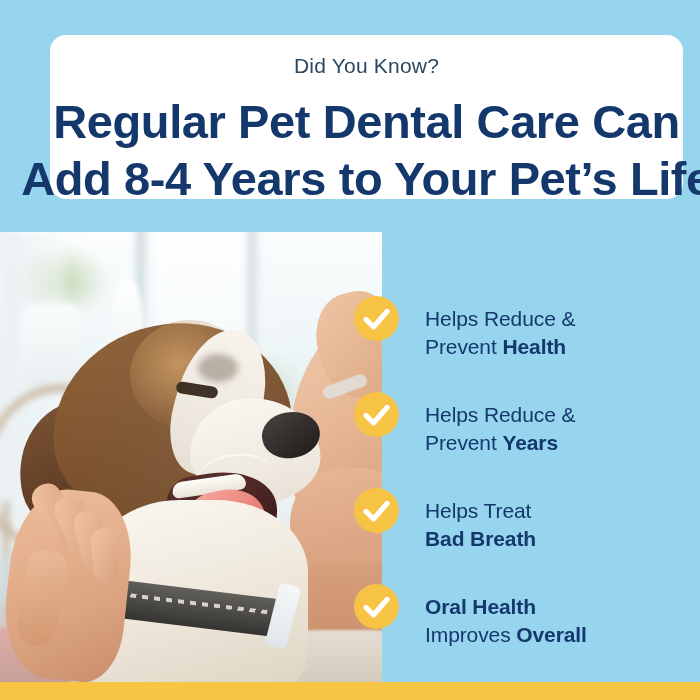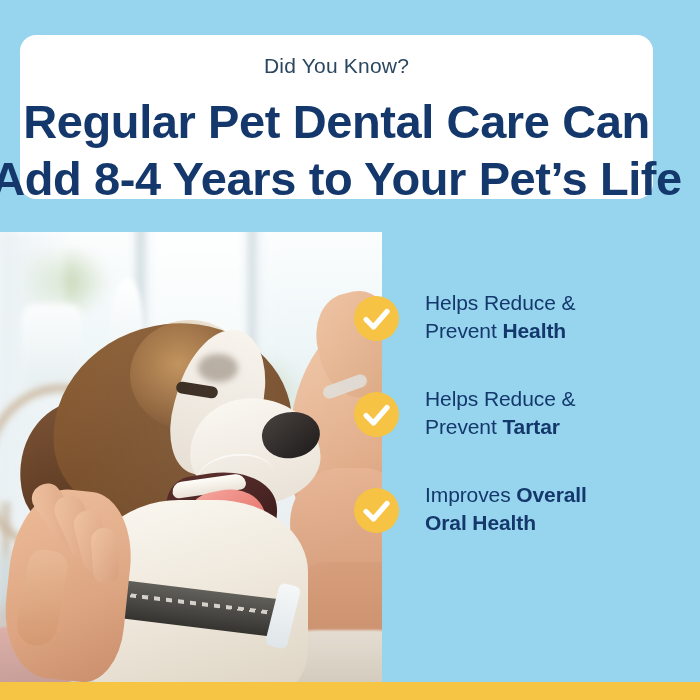--- a/index.html
+++ b/index.html
@@ -17,21 +17,21 @@
     position: relative;
     width: 700px;
     height: 700px;
     background: #97d4ee;
     overflow: hidden;
   }
 
   
   .headline-card {
     position: absolute;
-    left: 20px;
+    left: 50px;
     top: 35px;
     width: 633px;
     height: 164px;
     background: #ffffff;
     border-radius: 16px;
     box-sizing: border-box;
     display: flex;
     flex-direction: column;
     align-items: center;
     justify-content: flex-start;
@@ -359,21 +359,21 @@
   .benefits {
     position: absolute;
     left: 354px;
     top: 281px;
     width: 330px;
   }
   .benefit {
     position: relative;
     height: 96px;
     display: flex;
-    align-items: flex-start;
+    align-items: center;
   }
   .check-circle {
     position: absolute;
     left: 0;
     top: 15px;
     width: 45px;
     height: 45px;
     border-radius: 50%;
     background: #f6c344;
     flex: none;
@@ -485,34 +485,45 @@
     </div>
 
     <div class="benefit">
       <span class="check-circle">
         <svg width="45" height="45" viewBox="0 0 45 45" aria-hidden="true">
           <path d="M12 23.5 L19.5 31 L33 15.5" fill="none" stroke="#ffffff" stroke-width="5.2" stroke-linecap="round" stroke-linejoin="round"></path>
         </svg>
       </span>
       <div class="benefit-text">
         <span class="bl">Helps Reduce &amp;</span>
-        <span class="bl"><span>Prevent </span><b>Tartar</b></span>
+        <span class="bl"><span>Prevent </span><b>Years</b></span>
       </div>
     </div>
-
 
     <div class="benefit">
       <span class="check-circle">
         <svg width="45" height="45" viewBox="0 0 45 45" aria-hidden="true">
           <path d="M12 23.5 L19.5 31 L33 15.5" fill="none" stroke="#ffffff" stroke-width="5.2" stroke-linecap="round" stroke-linejoin="round"></path>
         </svg>
       </span>
       <div class="benefit-text">
-        <span class="bl"><span>Improves </span><b>Overall</b></span>
-        <span class="bl"><b>Oral Health</b></span>
+        <span class="bl">Helps Treat</span>
+        <span class="bl"><b>Bad Breath</b></span>
       </div>
     </div>
 
+    <div class="benefit">
+      <span class="check-circle">
+        <svg width="45" height="45" viewBox="0 0 45 45" aria-hidden="true">
+          <path d="M12 23.5 L19.5 31 L33 15.5" fill="none" stroke="#ffffff" stroke-width="5.2" stroke-linecap="round" stroke-linejoin="round"></path>
+        </svg>
+      </span>
+      <div class="benefit-text">
+        <span class="bl"><b>Oral Health</b></span>
+        <span class="bl"><span>Improves </span><b>Overall</b></span>
+      </div>
+    </div>
+
   </div>
 
   <div class="bottom-bar"></div>
 
 </div>
 
 </body></html>

